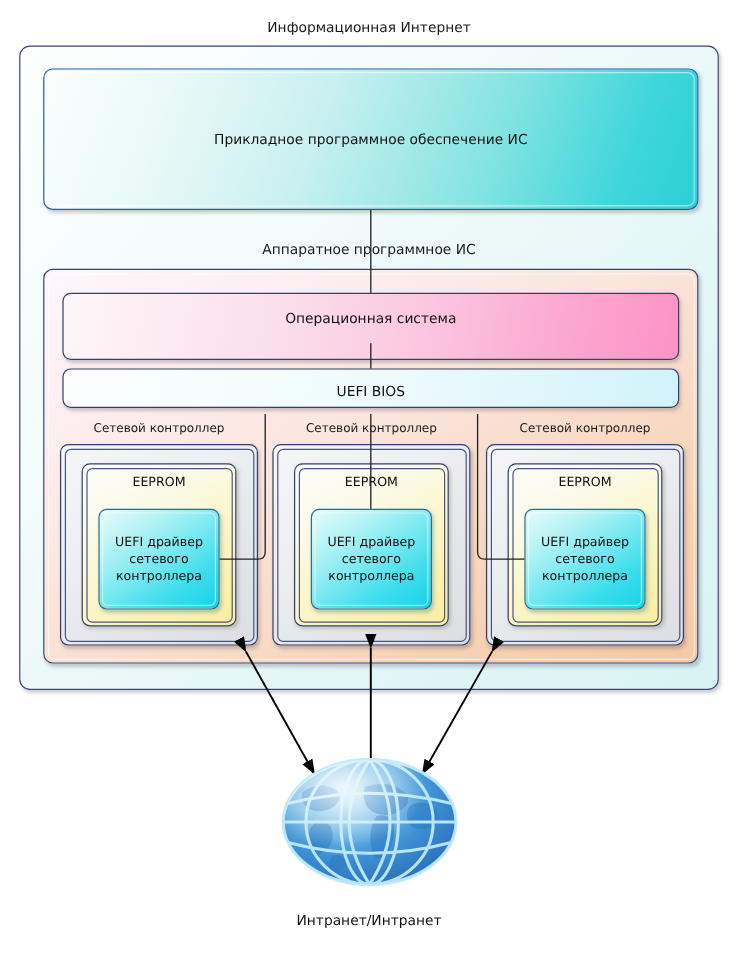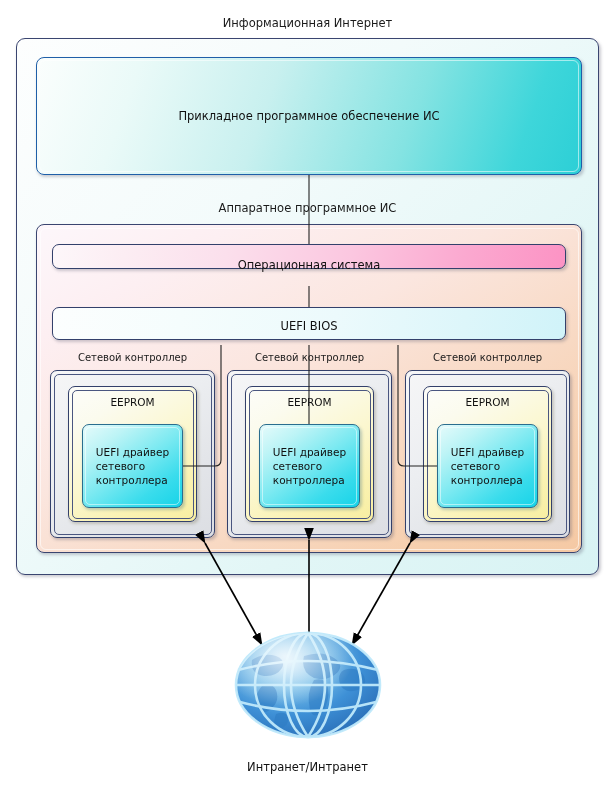--- a/index.html
+++ b/index.html
@@ -60,21 +60,21 @@
     border: 1.4px solid #3a4570;
     border-radius: 8px;
   }
   #hw-box .inner-rim {
     position:absolute; left:2.5px; top:2.5px; right:2.5px; bottom:2.5px;
     border:1px solid rgba(255,255,255,.6); border-radius:6px; pointer-events:none;
   }
 
   
   #os-box {
-    left: 52px; top: 244px; width: 514px; height: 25px;
+    left: 52px; top: 244px; width: 514px; height: 56px;
     background: linear-gradient(100deg,#fdf7fa 0%,#fcedf3 14%,#fbdfec 34%,#fbc7e0 58%,#fba9d0 80%,#fc93c4 100%);
     border: 1.3px solid #33406b;
     border-radius: 7px;
   }
 
   
   #bios-box {
     left: 52px; top: 307px; width: 514px; height: 33px;
     background: linear-gradient(100deg,#fcfefe 0%,#f5fdfd 25%,#ecfafc 55%,#ddf6fa 80%,#d0f3f9 100%);
     border: 1.3px solid #33406b;
@@ -139,20 +139,21 @@
     display: flex; align-items: center; justify-content: center;
   }
   .driver .rim {
     position:absolute; left:2px; top:2px; right:2px; bottom:2px;
     border:1px solid rgba(255,255,255,.5); border-radius:5px; pointer-events:none;
   }
   .driver-label {
     font-size: 10.5px;
     line-height: 14px;
     color: #111;
+    text-align: center;
     position: relative;
     z-index: 2;
   }
 
   
   #wires { position:absolute; left:0; top:0; width:615px; height:794px; pointer-events:none; }
 
   
   #globe-wrap { position:absolute; left:218px; top:630px; width:180px; height:110px; }
 

